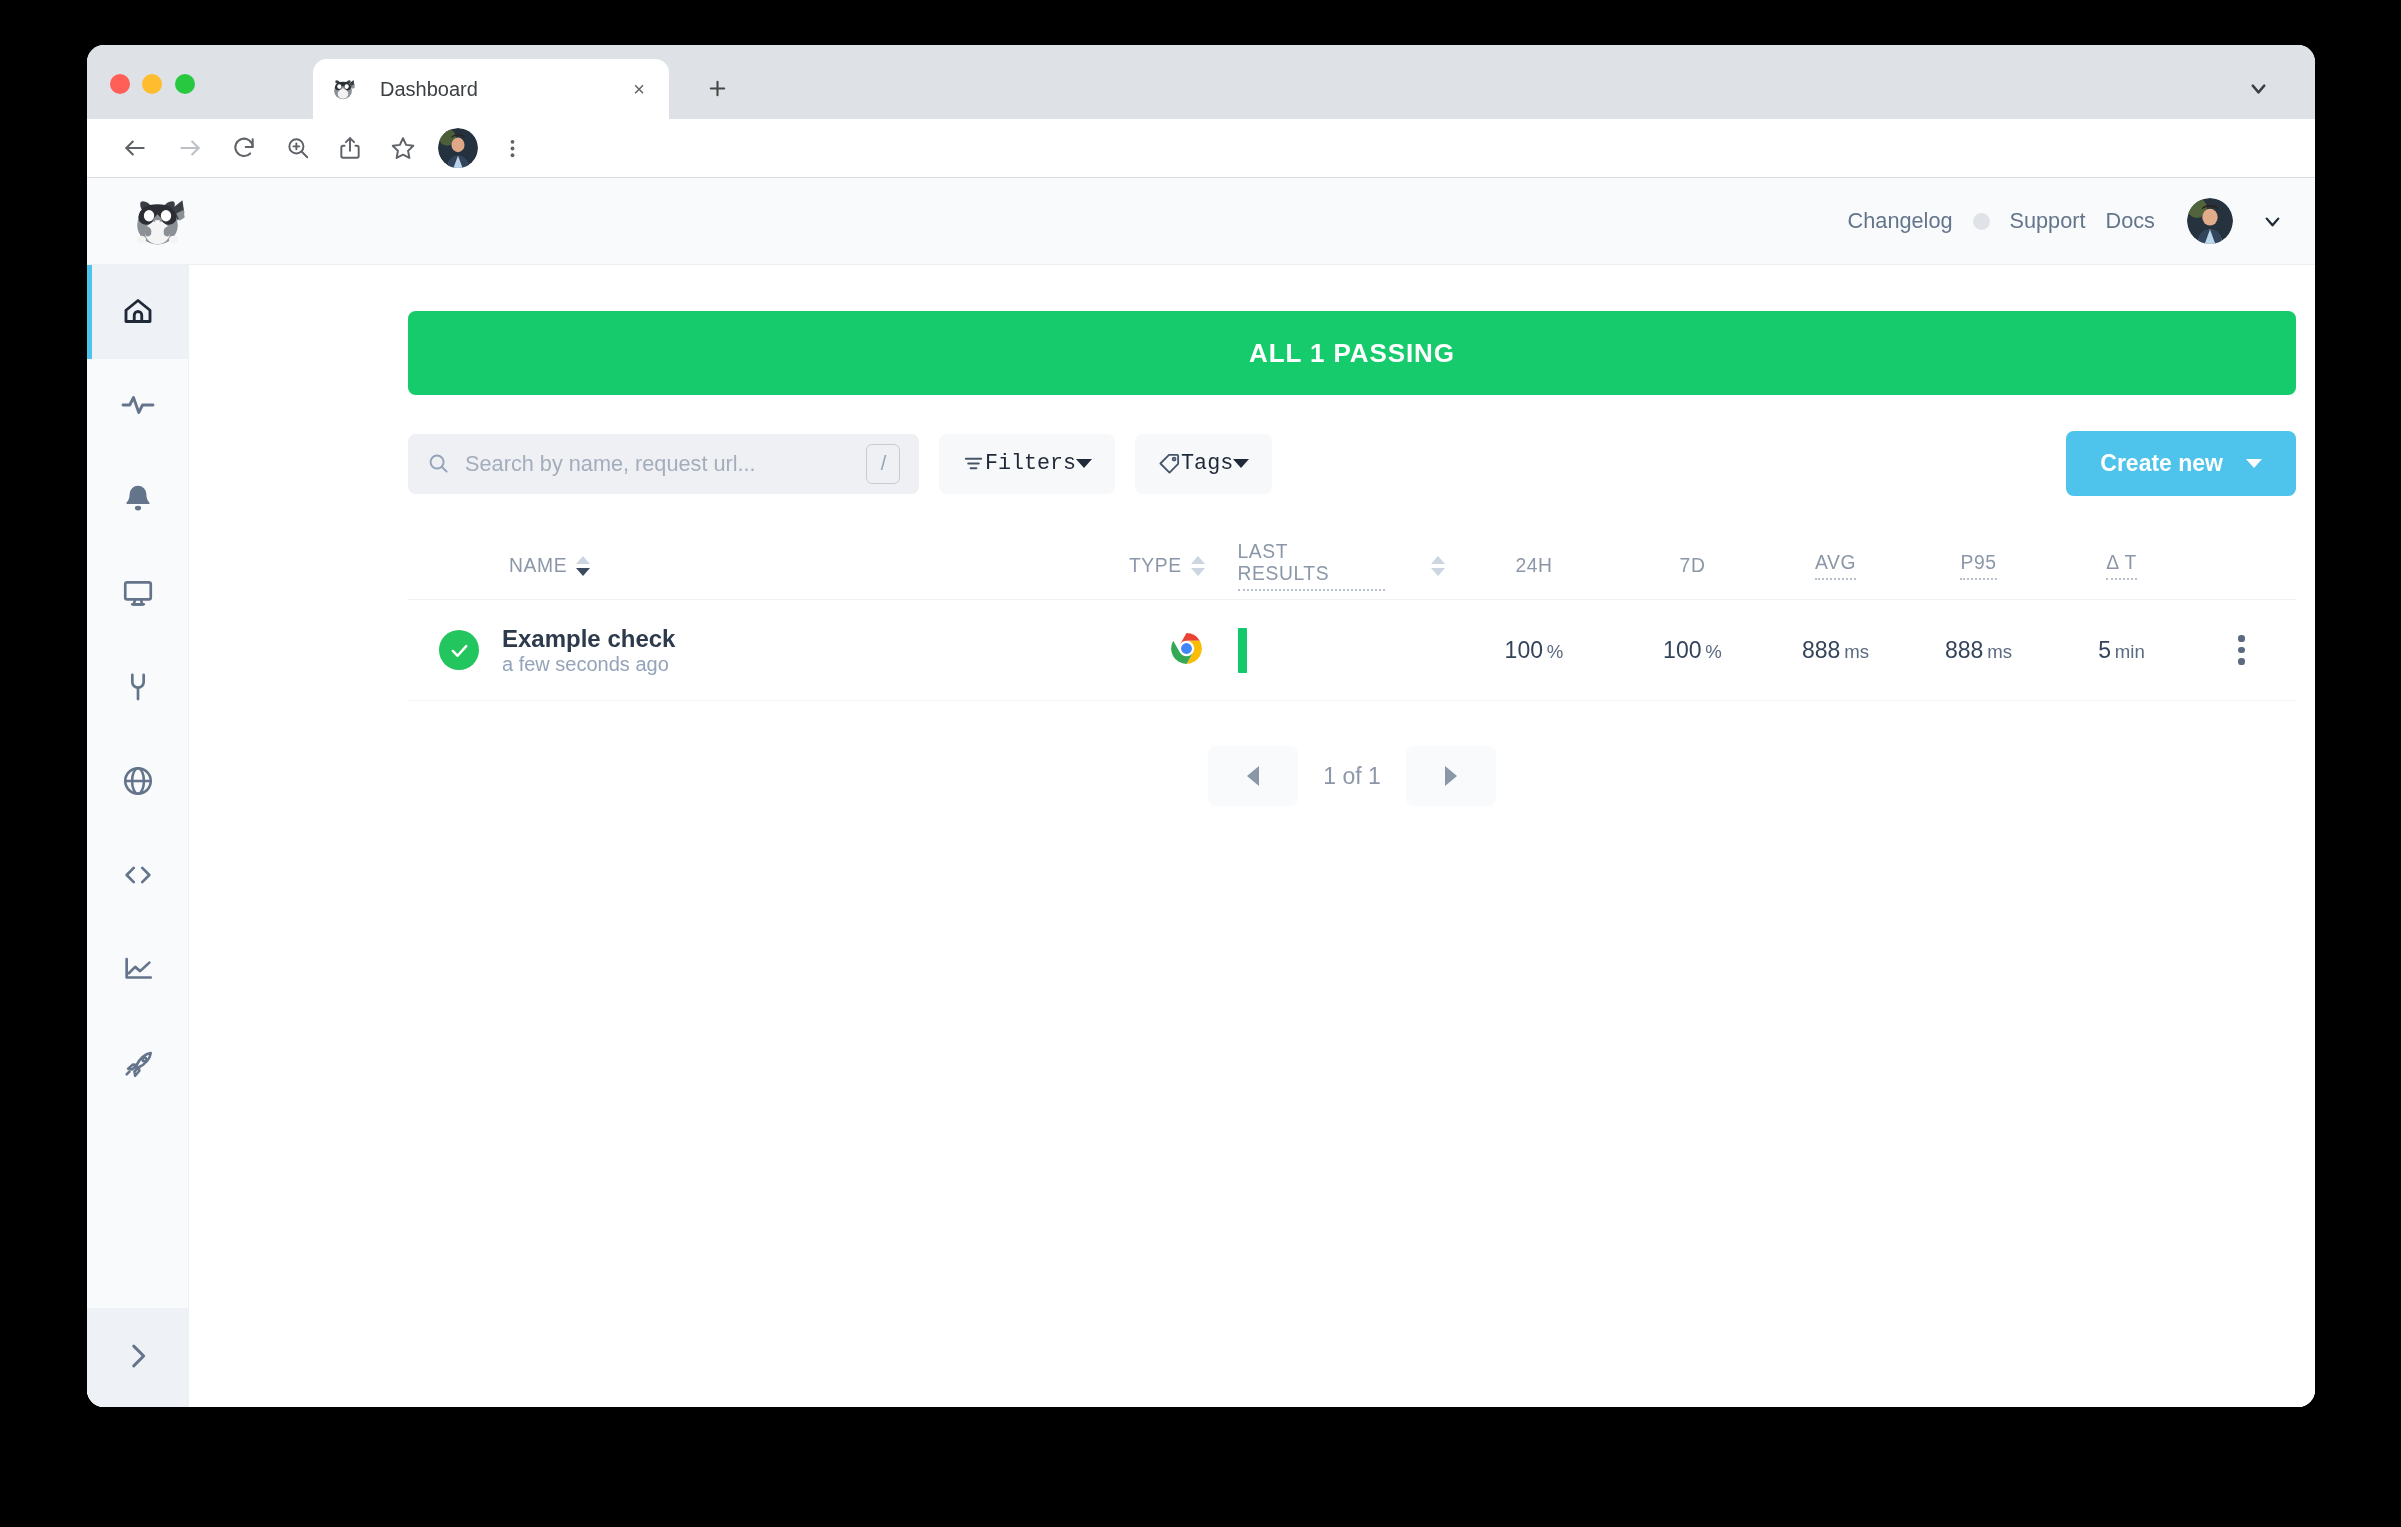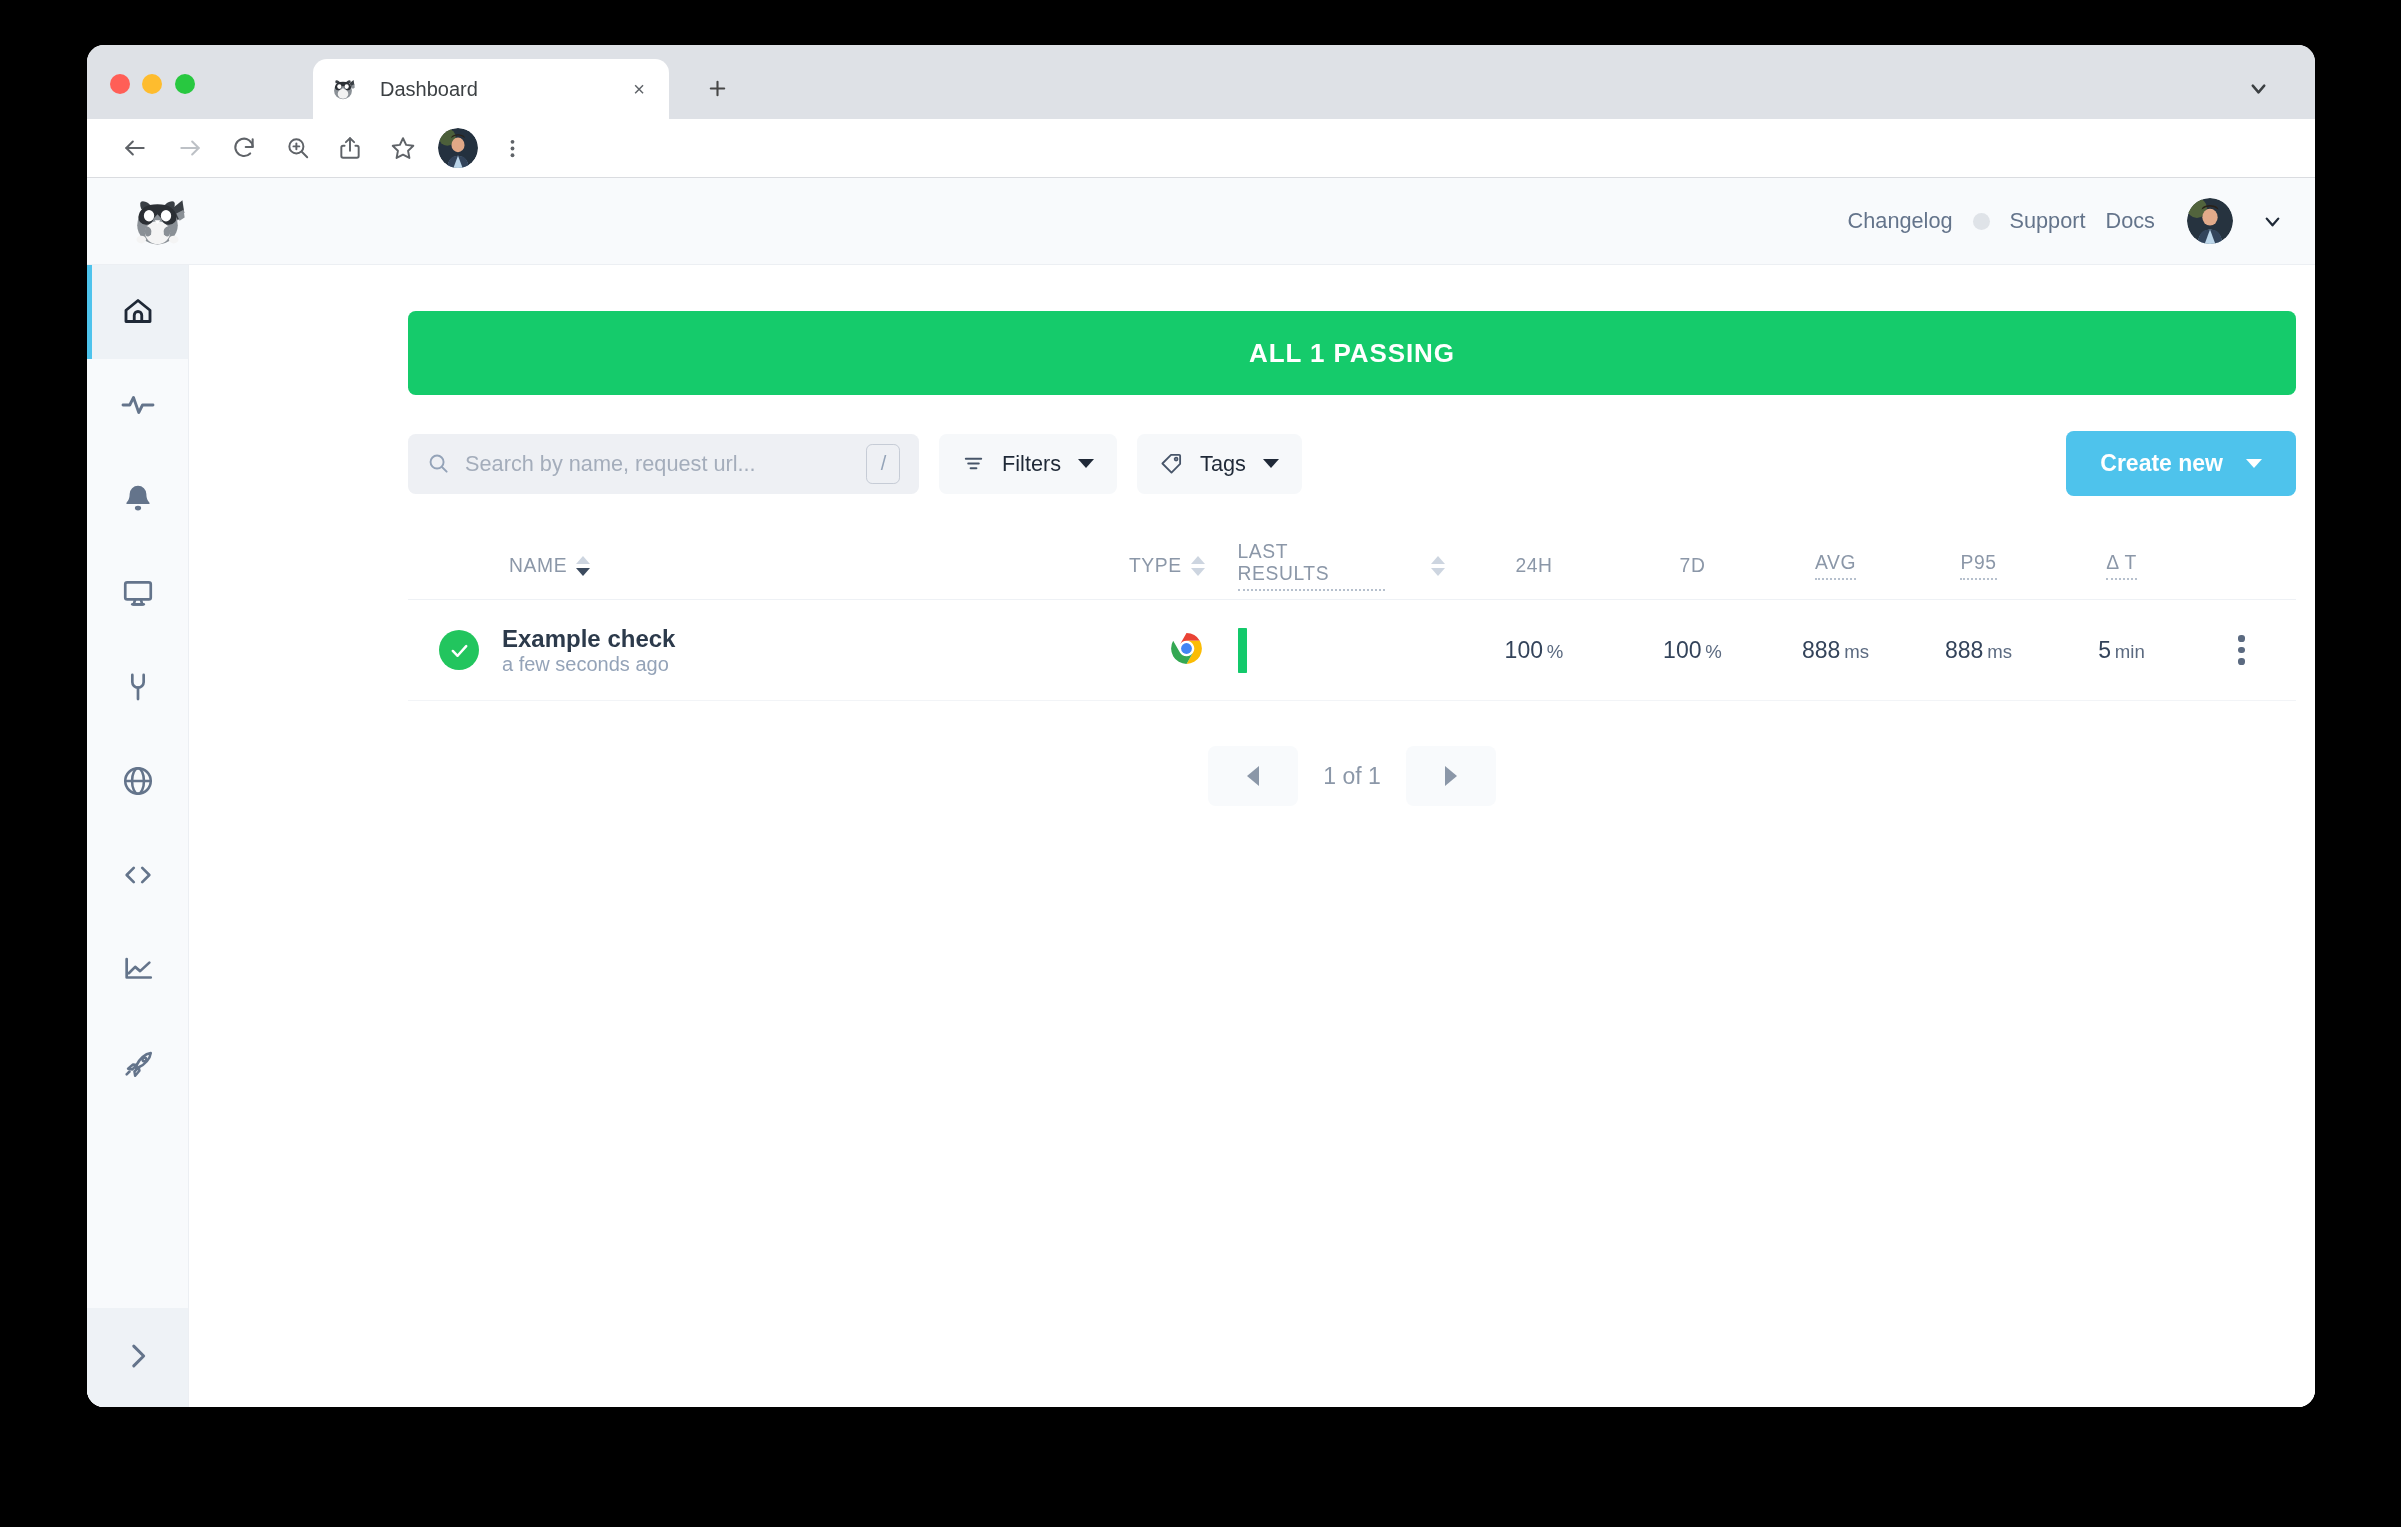--- a/index.html
+++ b/index.html
@@ -244,23 +244,23 @@
     display: flex; align-items: center; justify-content: center;
     color: #94a3b8; font-size: 20px;
     flex: 0 0 auto;
   }
   .pill-btn {
     height: 60px;
     background: #f6f8fa;
     border-radius: 7.7px;
     display: flex; align-items: center;
     padding: 0 23px;
-    gap: 17px;
     color: #1f2937;
     font-size: 21.7px;
+    font-family: Liberation Mono, monospace;
   }
   .pill-btn .p-icon { color: #475569; display: flex; flex: 0 0 auto; }
   .caret {
     width: 0; height: 0;
     border-left: 8.5px solid transparent;
     border-right: 8.5px solid transparent;
     border-top: 9.3px solid #1f2937;
     flex: 0 0 auto;
   }
   .spacer { flex: 1 1 auto; }

